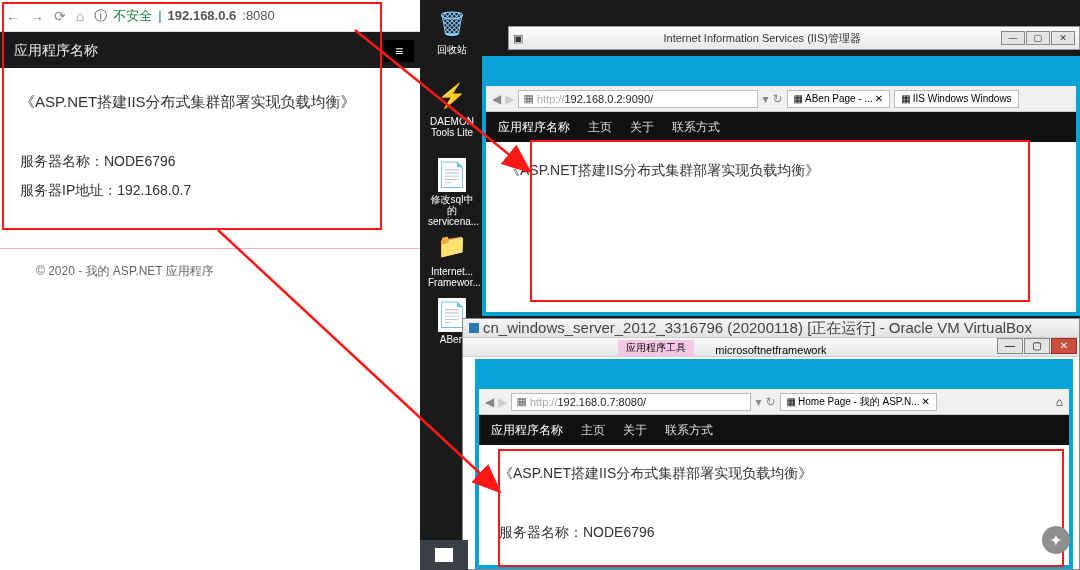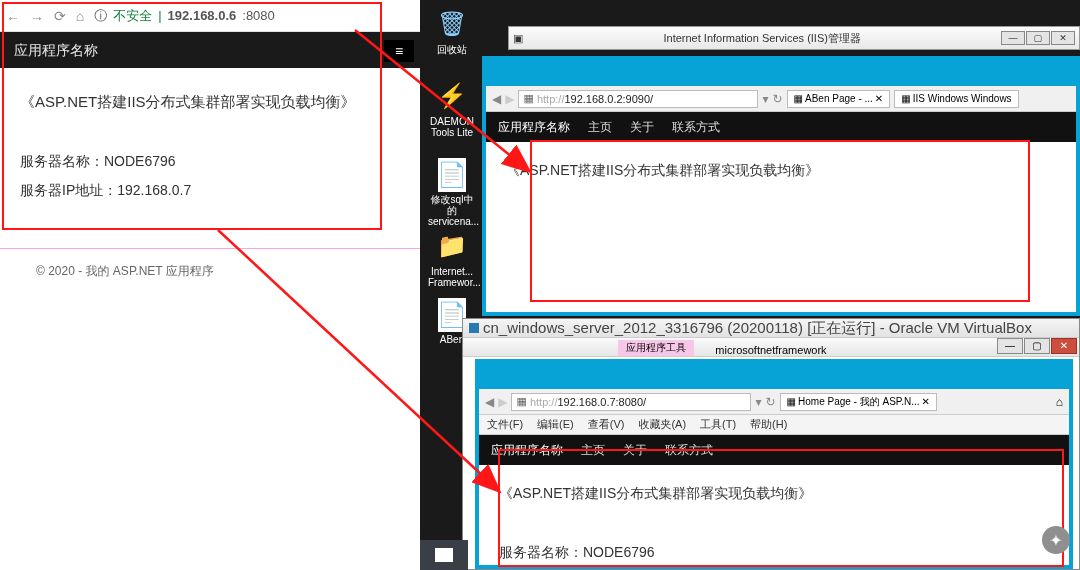--- a/index.html
+++ b/index.html
@@ -156,28 +156,20 @@
       <div class="ie-addr">
         <span style="color:#888">◀</span>
         <span style="color:#ccc">▶</span>
         <span class="fld url">▦&nbsp;<span style="color:#aaa">http://</span><span style="color:#222">192.168.0.7:8080/</span></span>
         <span style="color:#888">▾</span>
         <span style="color:#888">↻</span>
         <span class="ie-tab">▦ <span>Home Page - 我的 ASP.N...</span> ✕</span>
         <span style="flex:1"></span>
         <span>⌂</span>
       </div>
-      <div class="menu-row">
-        <span>文件(F)</span>
-        <span>编辑(E)</span>
-        <span>查看(V)</span>
-        <span>收藏夹(A)</span>
-        <span>工具(T)</span>
-        <span>帮助(H)</span>
-      </div>
       <div class="nav-black">
         <span class="appname">应用程序名称</span>
         <span>主页</span>
         <span>关于</span>
         <span>联系方式</span>
       </div>
       <div class="ie-body">
         <div>《ASP.NET搭建IIS分布式集群部署实现负载均衡》</div><br>
         <div><span>服务器名称：</span><span>NODE6796</span></div>
         <div></div>

